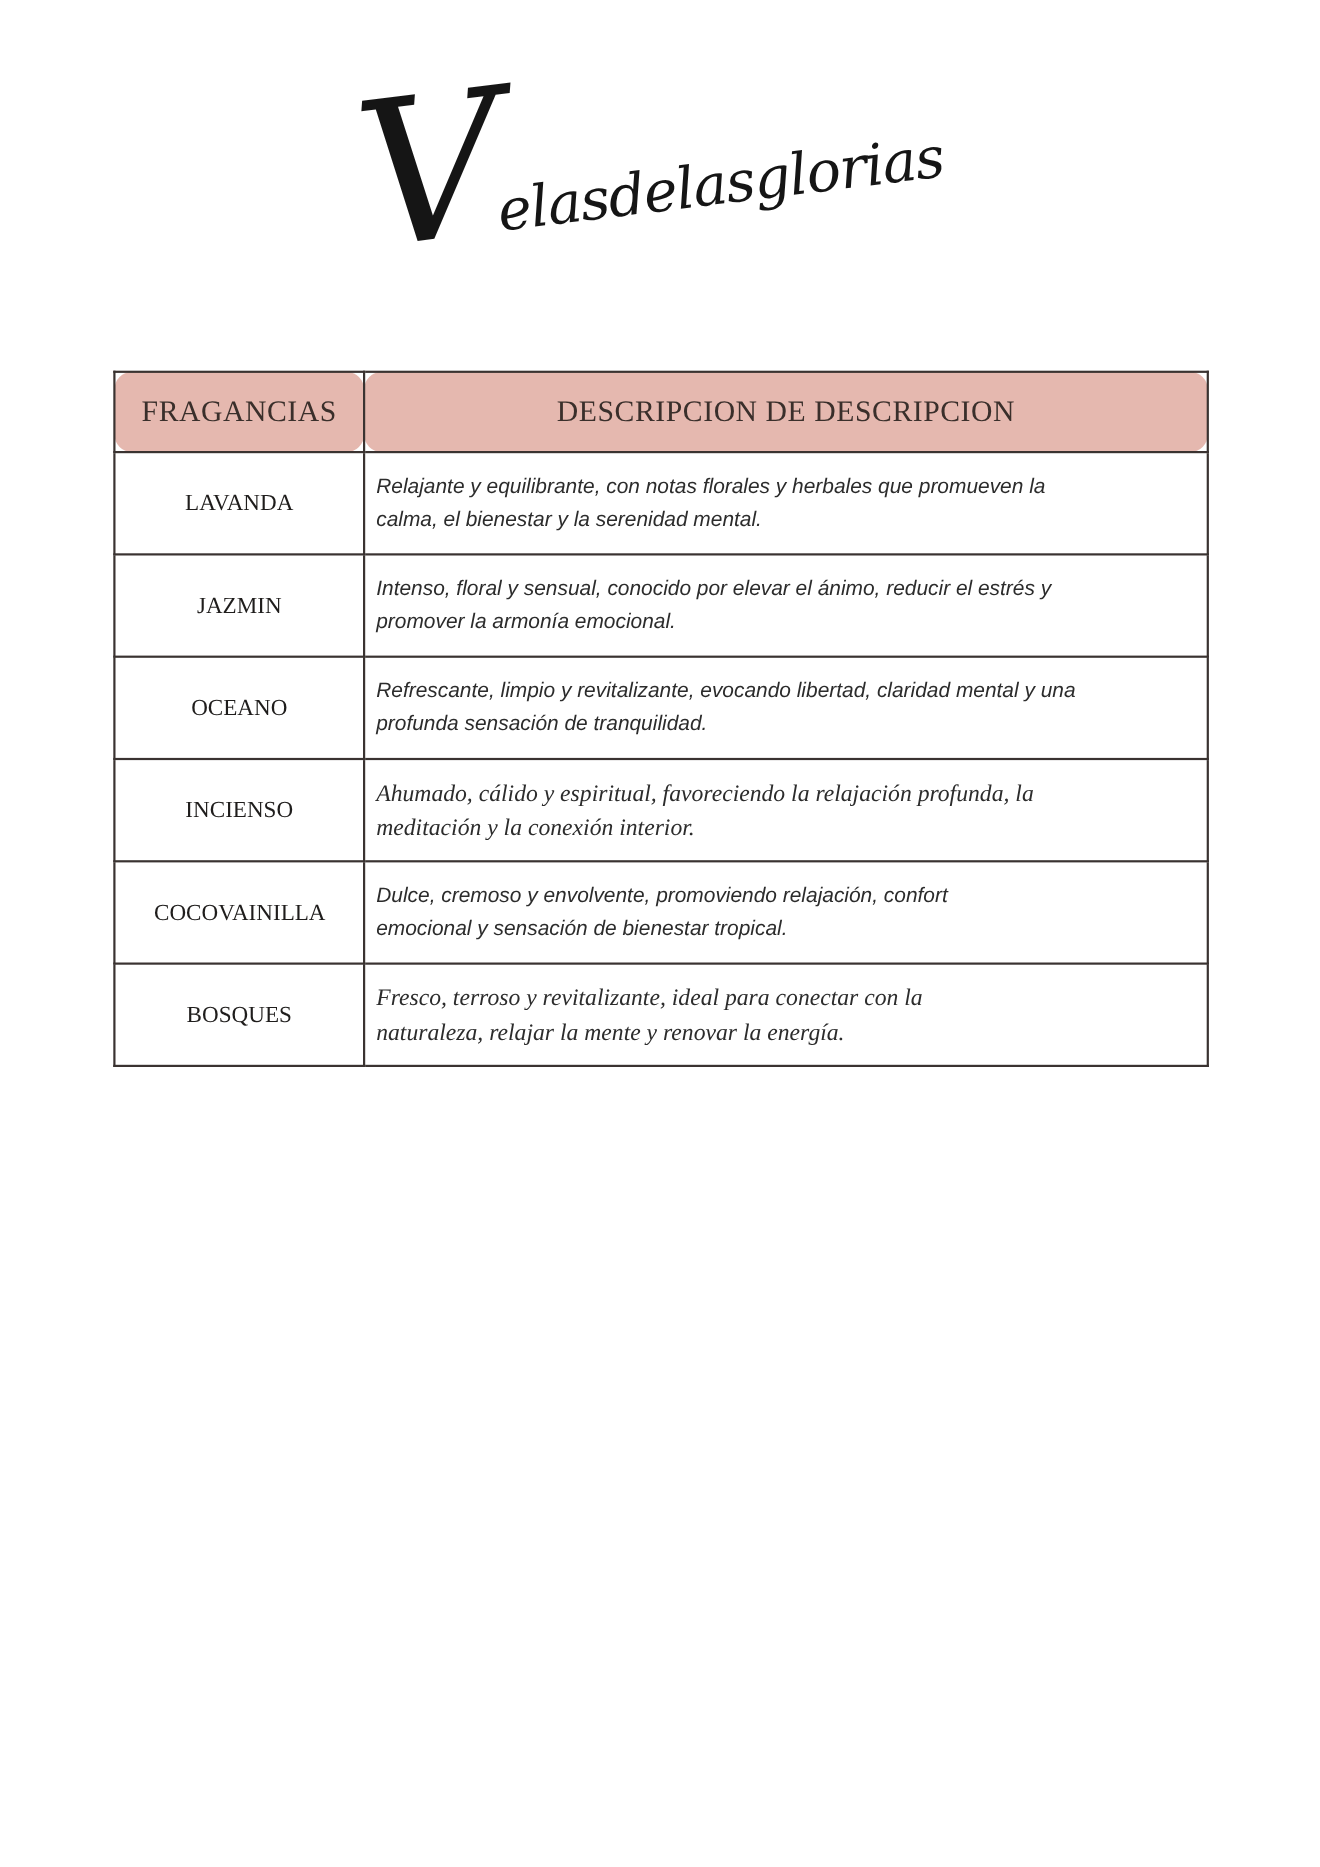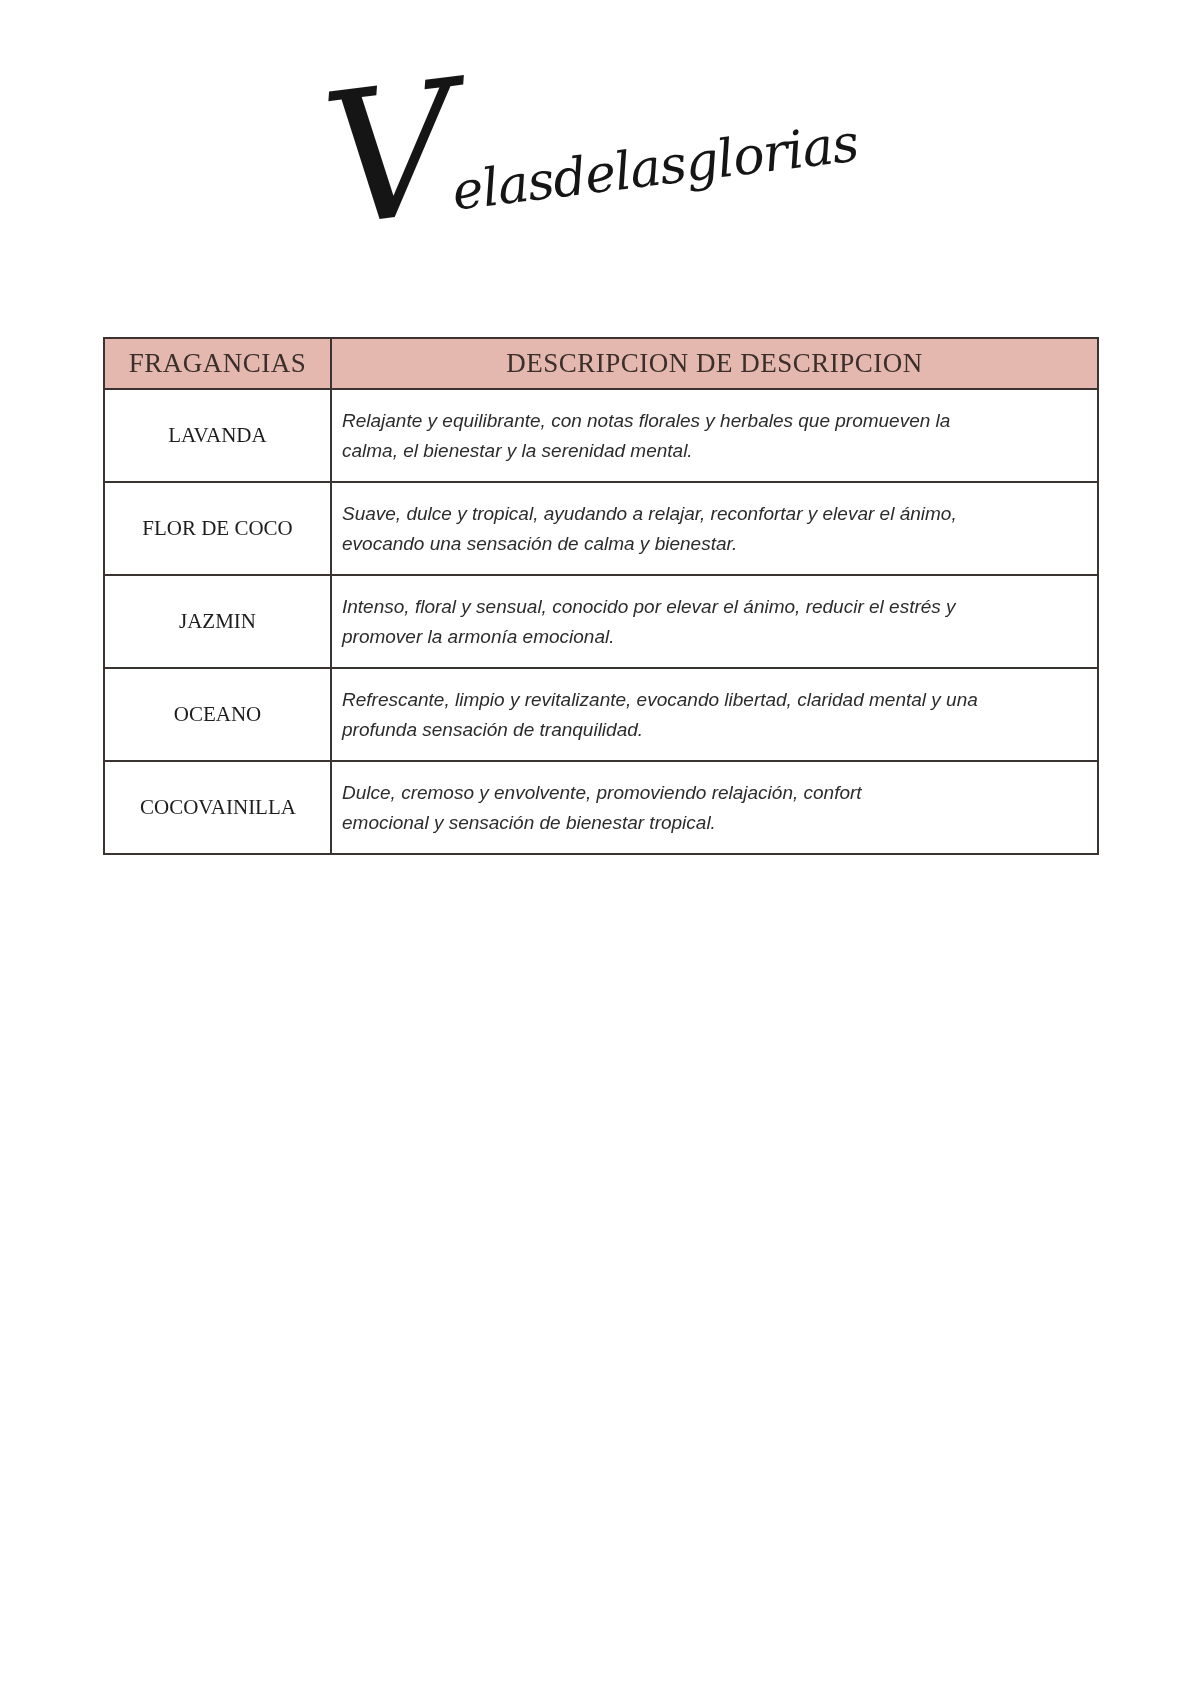--- a/index.html
+++ b/index.html
@@ -56,28 +56,29 @@
     width: 994px;
     border-collapse: collapse;
     table-layout: fixed;
   }
   .fragrance-table th,
   .fragrance-table td {
     border: 2px solid var(--border);
   }
   .fragrance-table th {
     background: var(--header-bg);
-    height: 51px;
+    height: 73px;
     font-family: "Liberation Serif", serif;
     font-weight: normal;
     font-size: 27px;
     letter-spacing: 0.5px;
     color: var(--header-text);
     text-align: center;
     vertical-align: middle;
+    border-radius: 16px;
   }
   tr.data-row { height: 93px; }
   td.name-cell {
     text-align: center;
     vertical-align: middle;
     font-family: "Liberation Serif", serif;
     font-size: 21px;
     line-height: 1.5;
     color: var(--name-text);
     padding: 0 35px;
@@ -119,43 +120,50 @@
     </thead>
     <tbody id="table-body">
         <tr class="data-row">
           <td class="name-cell">LAVANDA</td>
           <td class="desc-cell">
             <div class="desc-line">Relajante y equilibrante, con notas florales y herbales que promueven la</div>
             <div class="desc-line">calma, el bienestar y la serenidad mental.</div>
           </td>
         </tr>
         <tr class="data-row">
-          <td class="name-cell">FLOR DE COCO</td>
-          <td class="desc-cell">
-            <div class="desc-line">Suave, dulce y tropical, ayudando a relajar, reconfortar y elevar el ánimo,</div>
-            <div class="desc-line">evocando una sensación de calma y bienestar.</div>
-          </td>
-        </tr>
-        <tr class="data-row">
           <td class="name-cell">JAZMIN</td>
           <td class="desc-cell">
             <div class="desc-line">Intenso, floral y sensual, conocido por elevar el ánimo, reducir el estrés y</div>
             <div class="desc-line">promover la armonía emocional.</div>
           </td>
         </tr>
         <tr class="data-row">
           <td class="name-cell">OCEANO</td>
           <td class="desc-cell">
             <div class="desc-line">Refrescante, limpio y revitalizante, evocando libertad, claridad mental y una</div>
             <div class="desc-line">profunda sensación de tranquilidad.</div>
           </td>
         </tr>
         <tr class="data-row">
+          <td class="name-cell">INCIENSO</td>
+          <td class="desc-cell serif">
+            <div class="desc-line">Ahumado, cálido y espiritual, favoreciendo la relajación profunda, la</div>
+            <div class="desc-line">meditación y la conexión interior.</div>
+          </td>
+        </tr>
+        <tr class="data-row">
           <td class="name-cell">COCOVAINILLA</td>
           <td class="desc-cell">
             <div class="desc-line">Dulce, cremoso y envolvente, promoviendo relajación, confort</div>
             <div class="desc-line">emocional y sensación de bienestar tropical.</div>
+          </td>
+        </tr>
+        <tr class="data-row">
+          <td class="name-cell">BOSQUES</td>
+          <td class="desc-cell serif">
+            <div class="desc-line">Fresco, terroso y revitalizante, ideal para conectar con la</div>
+            <div class="desc-line">naturaleza, relajar la mente y renovar la energía.</div>
           </td>
         </tr>
       </tbody>
   </table>
 
 </div>
 
 </body></html>

